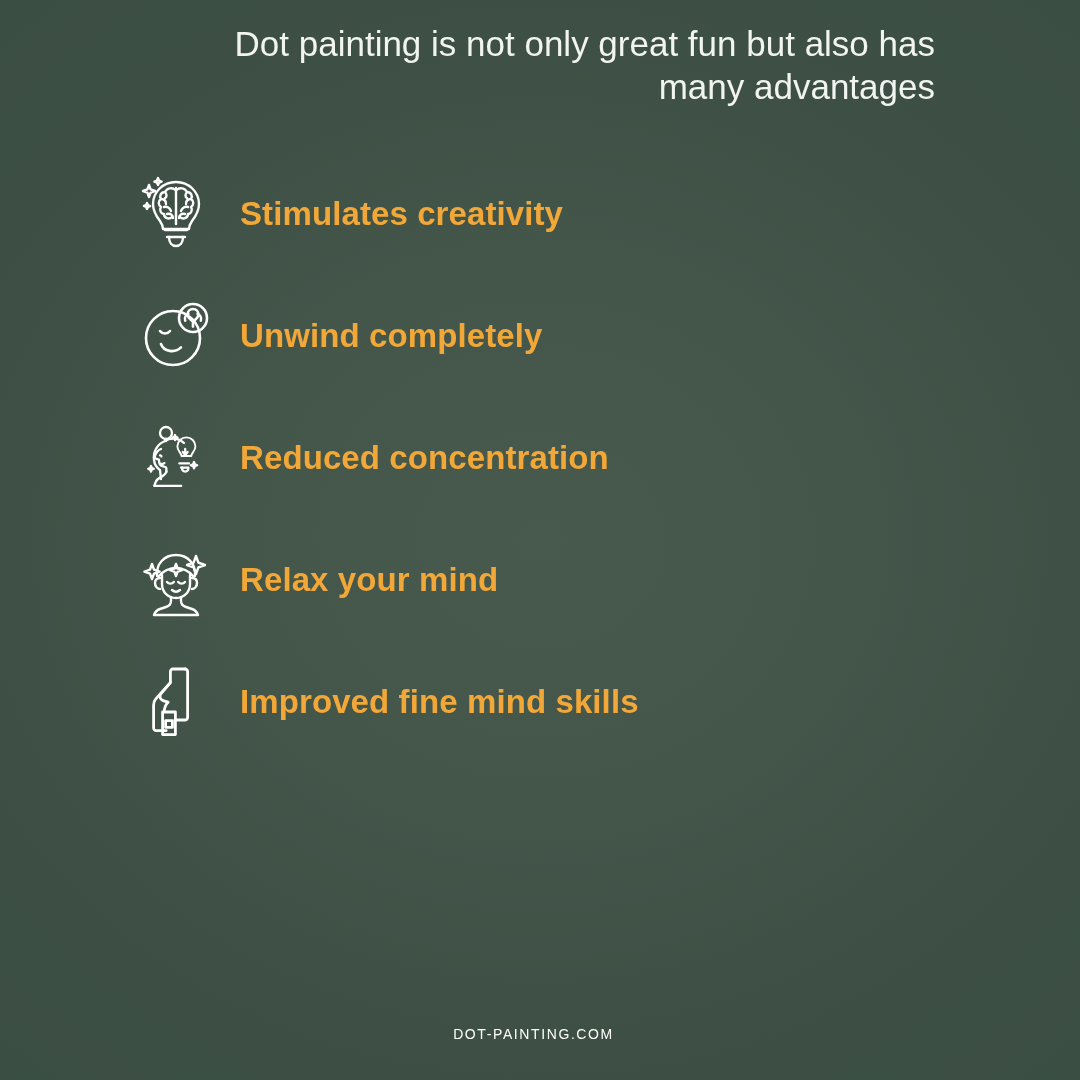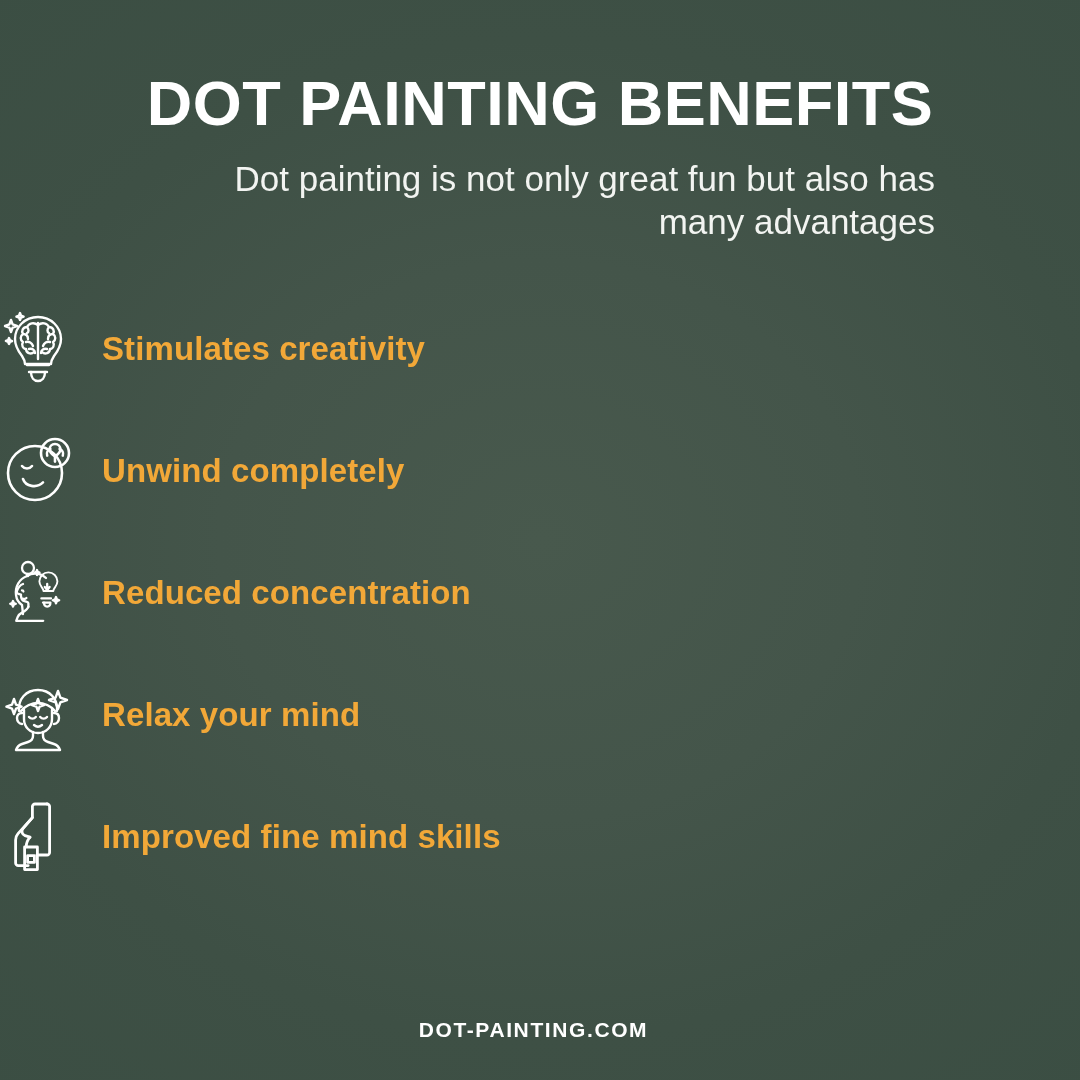--- a/index.html
+++ b/index.html
@@ -56,20 +56,21 @@
     text-align:right;
   }
 
   
   .benefits {
     margin-top:44px;
     width:100%;
     display:flex;
     flex-direction:column;
     align-items:flex-start;
+    padding-left:138px;
     text-align:center;
   }
 
   .benefit-row {
     height:122px;
     display:flex;
     align-items:center;
     gap:26px;
   }
 
@@ -91,32 +92,31 @@
     white-space:nowrap;
   }
 
   
   .footer {
     position:absolute;
     left:0;
     right:13px;
     bottom:38px;
     text-align:center;
-    font-size:21px;
-    font-weight:700;
+    font-size:14px;
+    font-weight:400;
     letter-spacing:1.6px;
     color:#ffffff;
   }
 </style>
 </head>
 <body>
 
 <div id="poster">
 
-  <h1 class="title">DOT PAINTING BENEFITS</h1>
 
   <p class="subtitle">Dot painting is not only great fun but also has many advantages</p>
 
   <div class="benefits">
 
     <div class="benefit-row">
       <span class="benefit-icon">
         <svg viewBox="0 0 76 84" fill="none" stroke="#ffffff" stroke-width="2.4" stroke-linecap="round" stroke-linejoin="round">
 
           <path d="M38 10c13 0 23 10 23 22 0 8-4 13-7 17-2 3-3 5-3 8H25c0-3-1-5-3-8-3-4-7-9-7-17 0-12 10-22 23-22z"></path>

